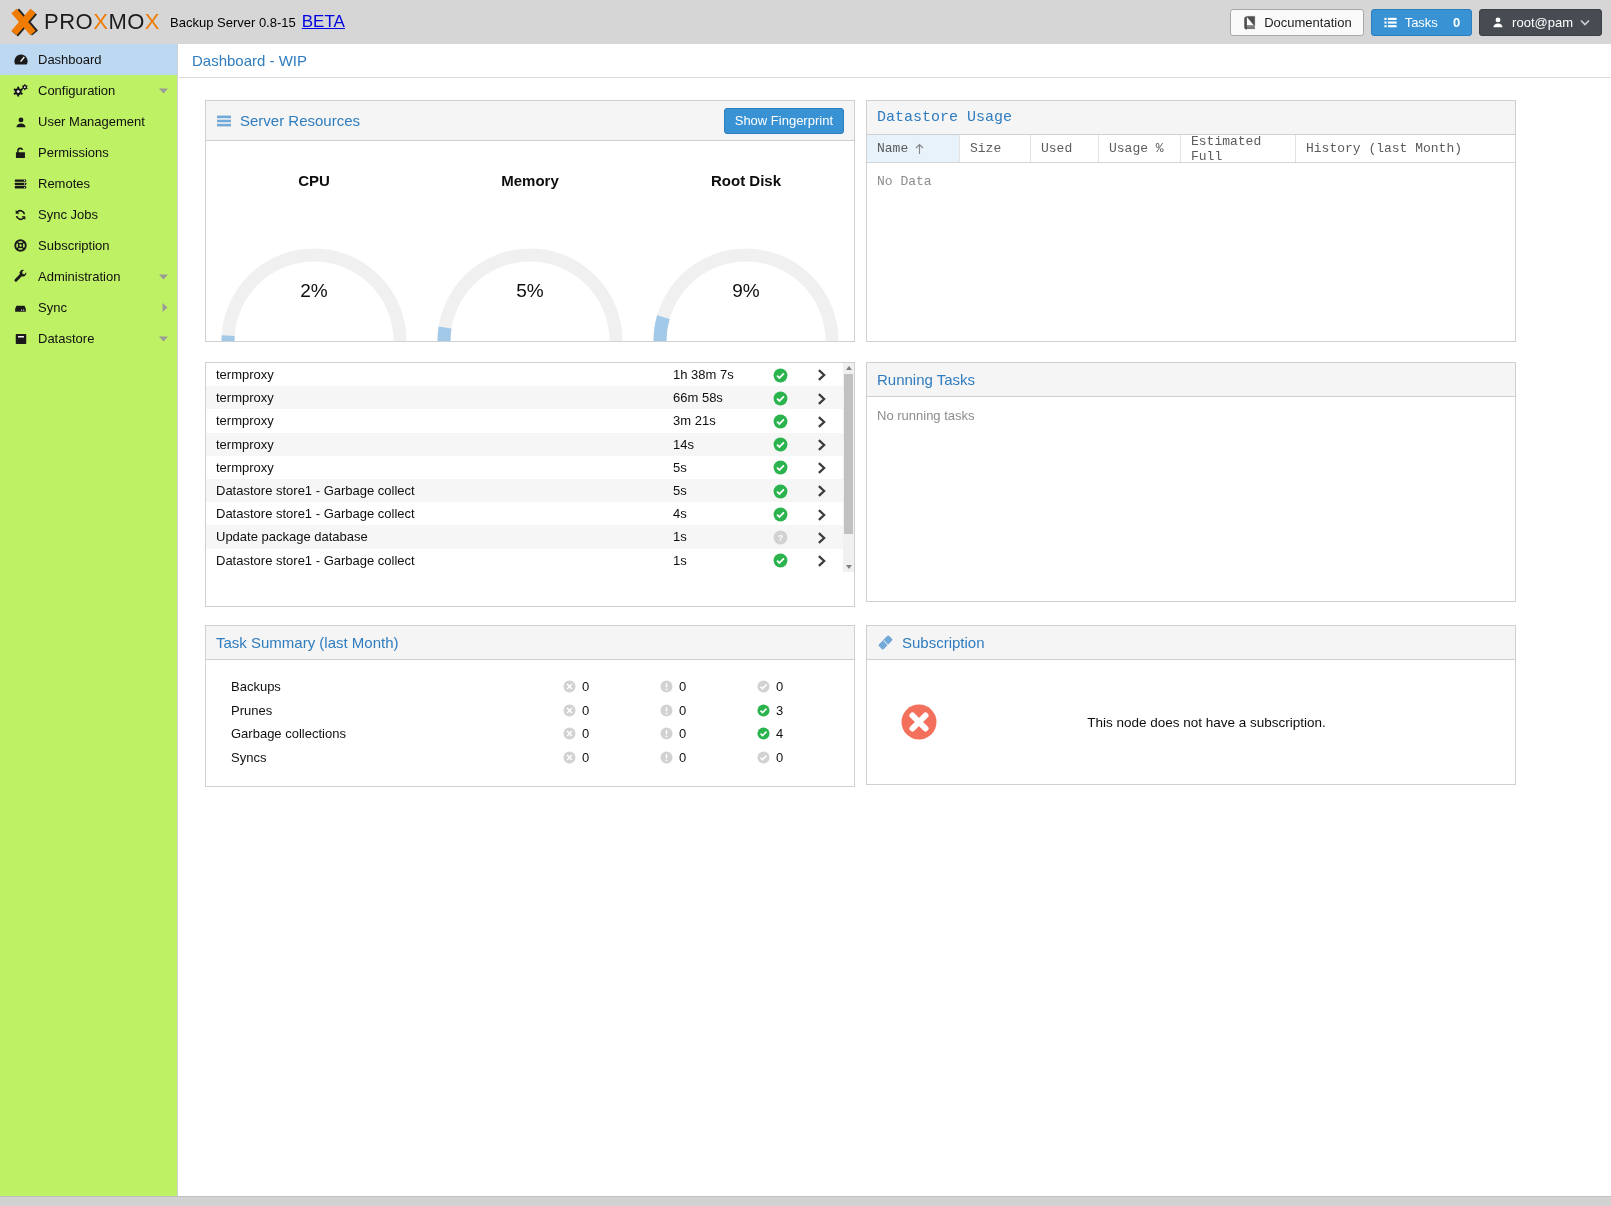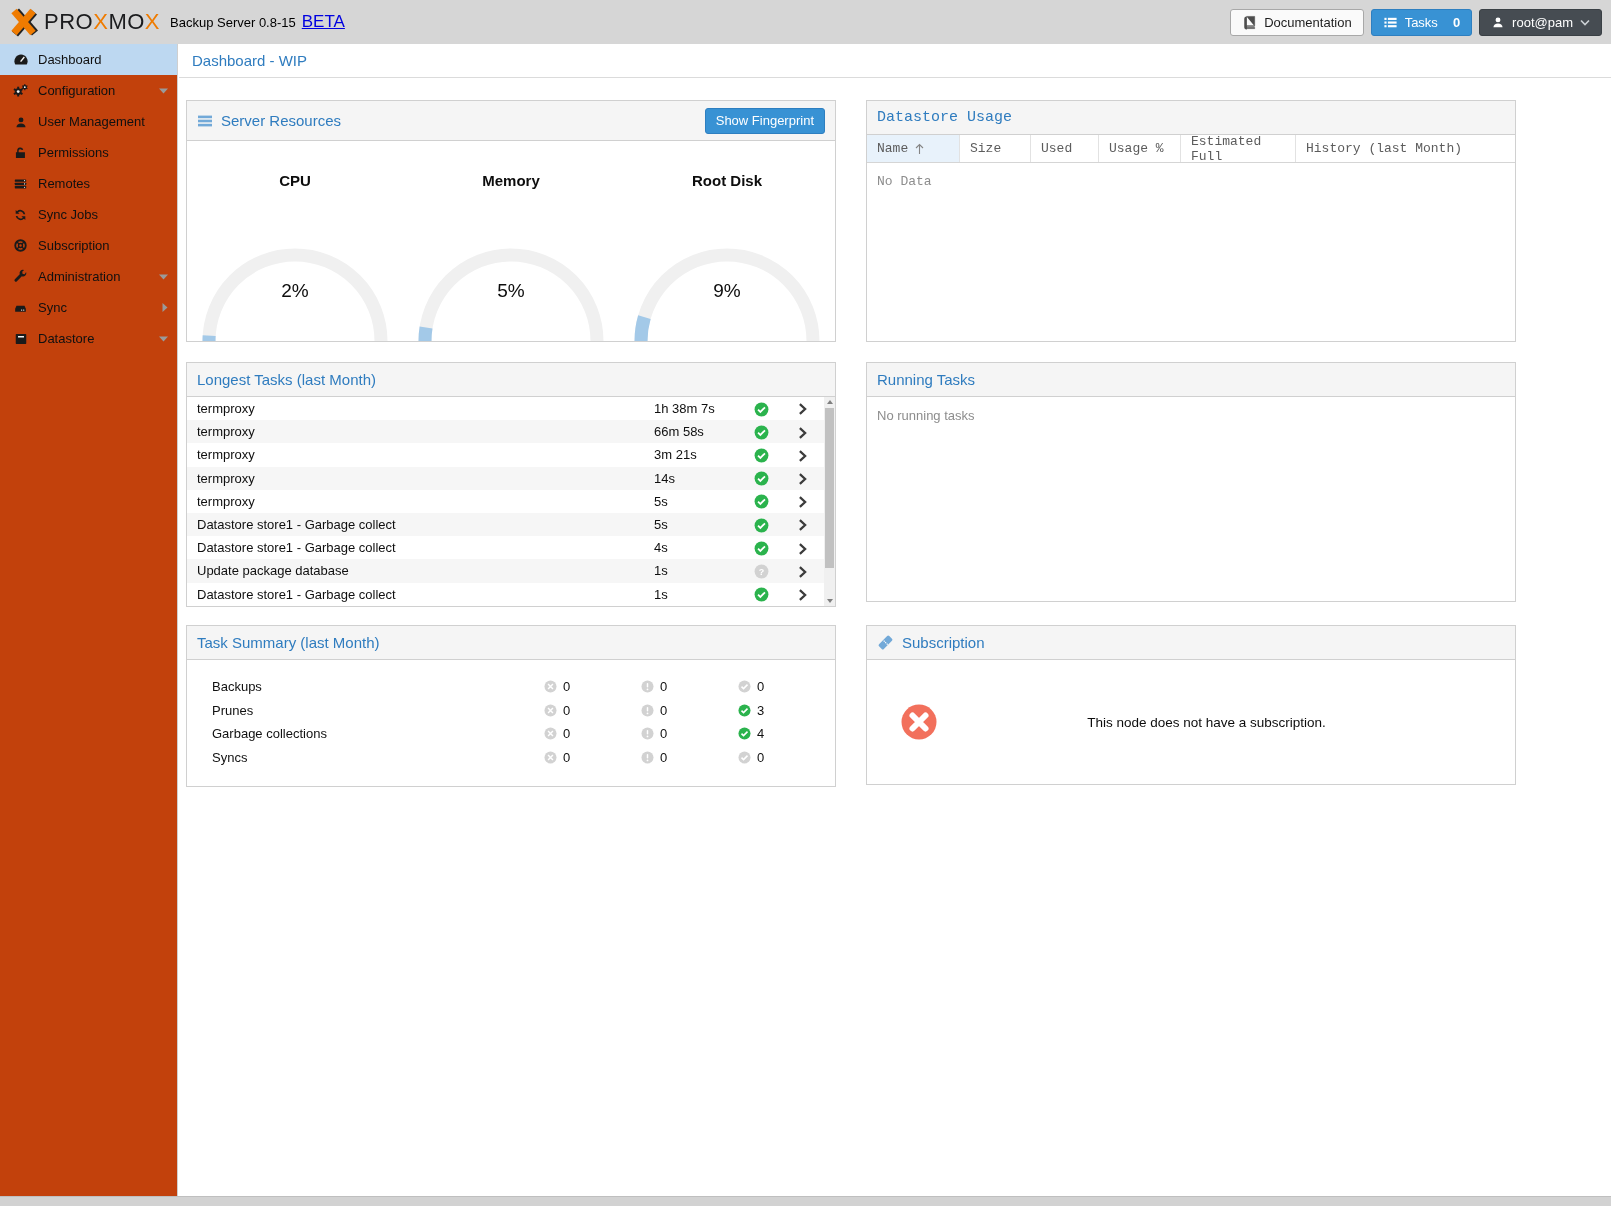--- a/index.html
+++ b/index.html
@@ -15,34 +15,34 @@
   .beta-link { margin-left:6px; font-size:17px; color:#0000e0; text-decoration:underline; cursor:pointer; }
   .mast-right { margin-left:auto; display:flex; align-items:flex-start; gap:7px; }
   .btn { height:27px; display:flex; align-items:center; gap:7px; padding:0 11px; border-radius:3px; font-size:13px; cursor:pointer; }
   .btn-doc { background:#fafafa; border:1px solid #a8a8a8; color:#1d1d1d; }
   .btn-tasks { background:#3892d4; border:1px solid #2e7fc0; color:#fff; }
   .btn-tasks .count { font-weight:bold; margin-left:8px; }
   .btn-user { background:#464c52; border:1px solid #3a4045; color:#fff; }
   .icon { display:inline-flex; align-items:center; justify-content:center; }
 
   
-  .sidebar { position:absolute; top:44px; left:0; width:178px; bottom:10px; background:#c2410c; border-right:1px solid #cfcfcf; }
+  .sidebar { position:absolute; top:44px; left:0; width:178px; bottom:10px; background:#bef264; border-right:1px solid #cfcfcf; }
   .side-item { height:31px; display:flex; align-items:center; padding:0 9px 0 12px; font-size:13px; color:#101010; cursor:pointer; }
   .side-item .icon { width:17px; margin-right:9px; }
   .side-item.sub { }
   .side-item.sel { background:#bdd8f1; }
   .expander { margin-left:auto; display:inline-flex; }
 
   
   .pagehead { position:absolute; left:179px; top:44px; right:0; height:34px; background:#fff; border-bottom:1px solid #dbdbdb; display:flex; align-items:center; padding-left:13px; }
   .page-title { color:#2f7cbf; font-size:15px; }
 
   
   .content { position:absolute; left:179px; top:78px; right:0; bottom:10px; background:#fff; }
-  .col-left  { position:absolute; left:7px;  top:22px; width:650px; }
+  .col-left  { position:absolute; left:26px;  top:22px; width:650px; }
   .col-right { position:absolute; left:687px; top:22px; width:650px; }
 
   .panel { border:1px solid #d0d0d0; background:#fff; }
   .panel + .panel { margin-top:20px; }
   .panel-header { background:#f5f5f5; border-bottom:1px solid #d0d0d0; display:flex; align-items:center; gap:8px; padding:0 10px; height:34px; color:#2f7cbf; font-size:15px; }
   .panel-header.tall { height:40px; }
   .spacer { flex:1; }
   .btn-fingerprint { height:26px; padding:0 10px; background:#3892d4; border:1px solid #2e7fc0; border-radius:3px; color:#fff; font-size:13px; display:flex; align-items:center; cursor:pointer; }
 
   
@@ -344,23 +344,20 @@
     <svg width="188" height="101" viewBox="0 0 188 101">
       <path d="M8 100 A86 86 0 0 1 180 100" stroke="#f0f0f0" stroke-width="13" fill="none"></path>
       <path d="M8 100 A86 86 0 0 1 180 100" stroke="#a3c9e8" stroke-width="13" fill="none" stroke-dasharray="24.3 999"></path>
     </svg>
     <div class="gauge-pct">9%</div>
   </div>
         </div>
     </div>
 
     <div class="panel" style="height:245px;">
-      <div class="panel-header">
-        <span>Longest Tasks (last Month)</span>
-      </div>
       <div class="lt-wrap">
         <div class="lt-rows" id="lt-rows">
   <div class="lt-row">
     <span class="lt-name">termproxy</span>
     <span class="lt-dur">1h 38m 7s</span>
     <span class="lt-status"><span class="icon">
                   <svg width="15" height="15" viewBox="0 0 16 16">
                     <circle cx="8" cy="8" r="7.4" fill="#2bb34d"></circle>
                     <path d="M4.3 8.2 6.8 10.6 11.7 5.7" stroke="#fff" stroke-width="1.9" fill="none"></path>
                   </svg>

